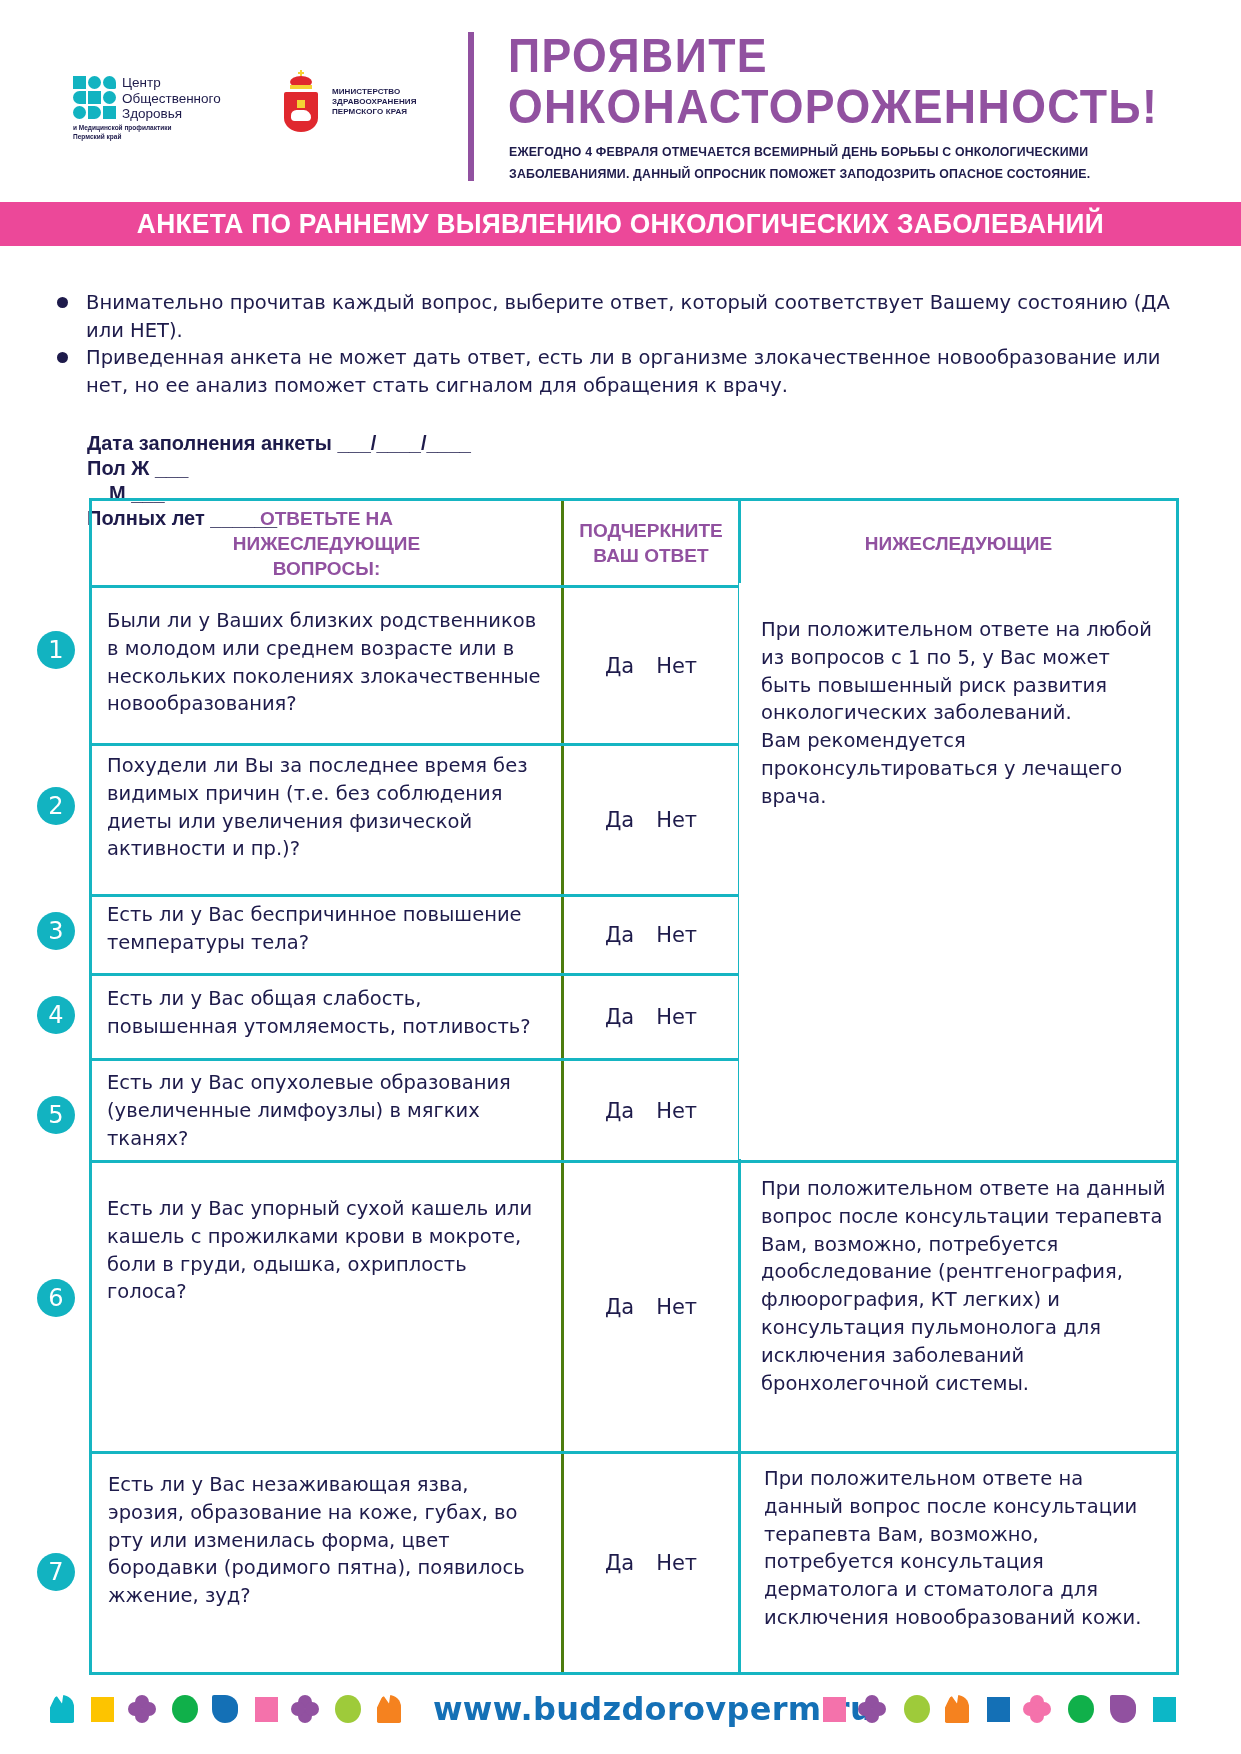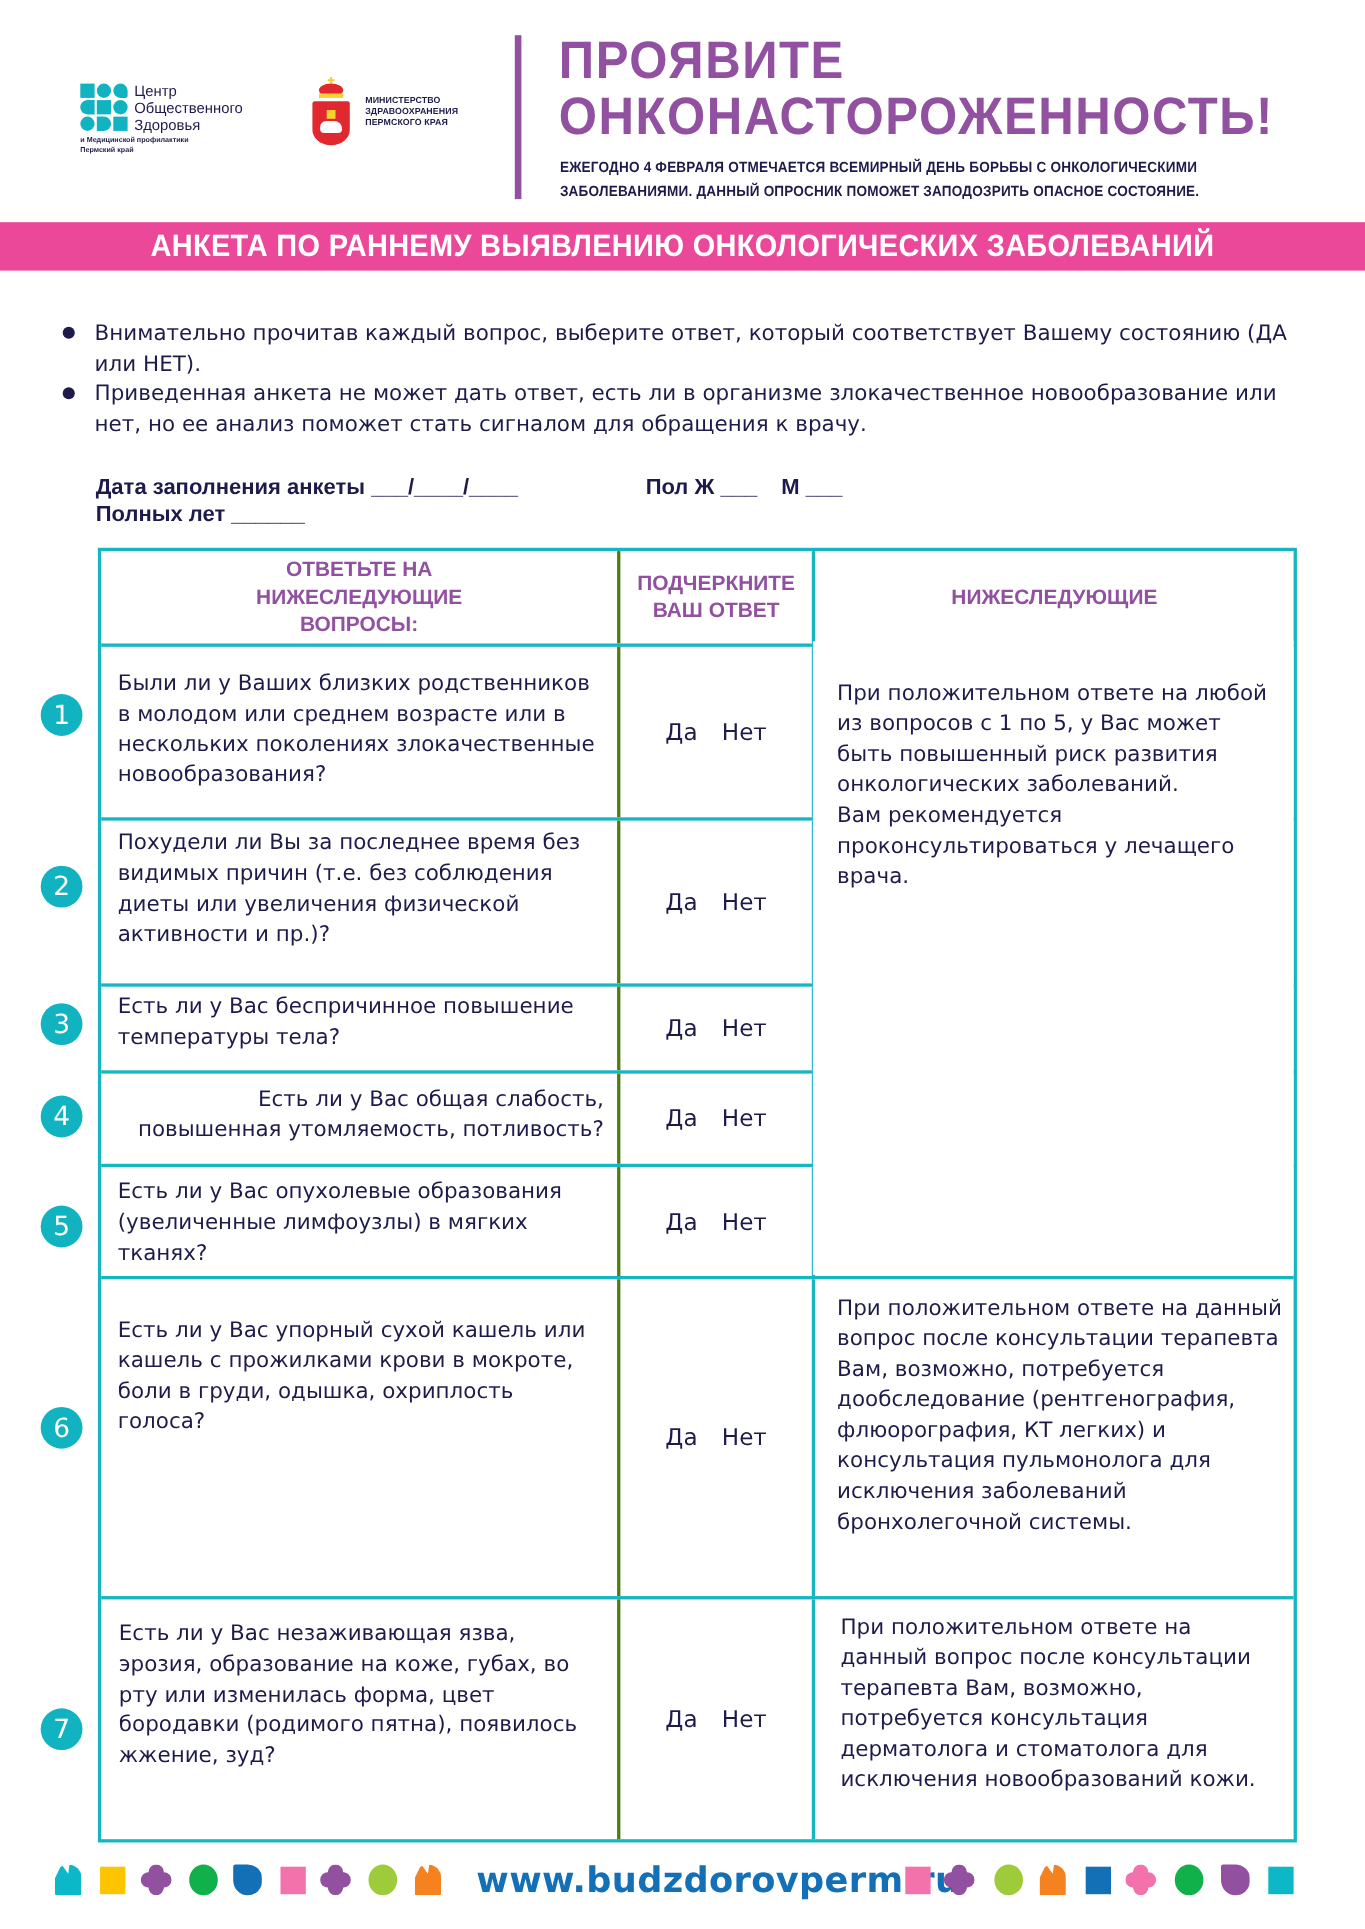--- a/index.html
+++ b/index.html
@@ -31,21 +31,21 @@
 
   .banner { position: absolute; left: 0; top: 202px; width: 1241px; height: 44px; background: #ec4899; display: flex; align-items: center; justify-content: center; }
   .banner-text { font-family: "Liberation Sans", sans-serif; font-weight: bold; color: #ffffff; font-size: 28px; letter-spacing: 0.3px; transform: scaleX(0.94); white-space: nowrap; }
 
   
   .bullets { position: absolute; left: 56px; top: 289px; width: 1130px; list-style: none; }
   .bullets li { position: relative; padding-left: 30px; font-family: "DejaVu Sans", sans-serif; font-size: 19.5px; line-height: 27.5px; color: #1e1b4b; }
   .bullets li .dot { position: absolute; left: 1px; top: 8px; width: 11px; height: 11px; border-radius: 50%; background: #1e1b4b; }
 
   .meta { position: absolute; left: 87px; top: 431px; font-family: "Liberation Sans", sans-serif; font-weight: bold; font-size: 20px; line-height: 25px; color: #1e1b4b; }
-  .meta-row { display: flex; }
+  .meta-row { display: flex; flex-direction: column; }
   .meta .gap { width: 116px; }
   .meta .sex-m { margin-left: 22px; }
 
   
   .tbl { position: absolute; left: 89px; top: 498px; width: 1090px; border: 3px solid #16b5c2; }
   .row { display: flex; border-top: 3px solid #16b5c2; position: relative; }
   .row.head { border-top: none; height: 84px; }
   .c1 { width: 472px; border-right: 3px solid #4d7c0f; }
   .c2 { width: 177px; border-right: 3px solid #16b5c2; display: flex; align-items: center; justify-content: center; }
   .c3 { flex: 1; }
@@ -58,21 +58,21 @@
 
   .r1 { height: 158px; }
   .r2 { height: 151px; }
   .r3 { height: 79px; }
   .r4 { height: 85px; }
   .r5 { height: 102px; }
   .r6 { height: 291px; }
   .r7 { height: 221px; }
   .r2 .q { padding-top: 6px; }
   .r3 .q { padding-top: 4px; }
-  .r4 .q { padding-top: 9px; text-align: right; }
+  .r4 .q { padding-top: 9px; }
   .r5 .q { padding-top: 8px; }
   .r6 .q { padding-top: 32px; }
   .r6 .rec { padding-top: 12px; padding-left: 20px; }
   .r7 .q { padding-top: 17px; padding-left: 16px; }
   .r7 .rec { padding-top: 11px; padding-left: 23px; }
 
   .rec-span { position: absolute; left: 739px; top: 583px; width: 437px; height: 576px; background: #fff; }
 
   .num { position: absolute; left: 37px; width: 38px; height: 38px; border-radius: 50%; background: #12b3c1; color: #fff; font-family: "DejaVu Sans", sans-serif; font-size: 24px; line-height: 38px; text-align: center; }
 

